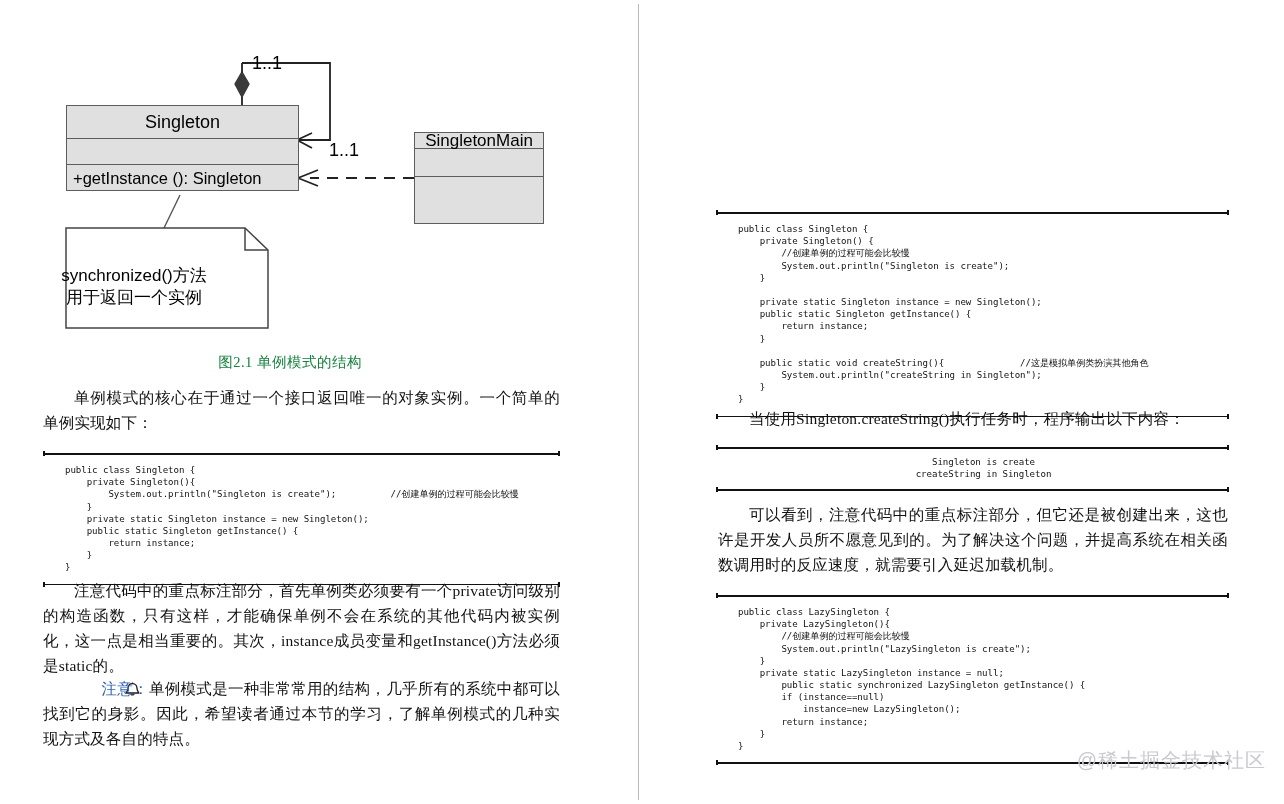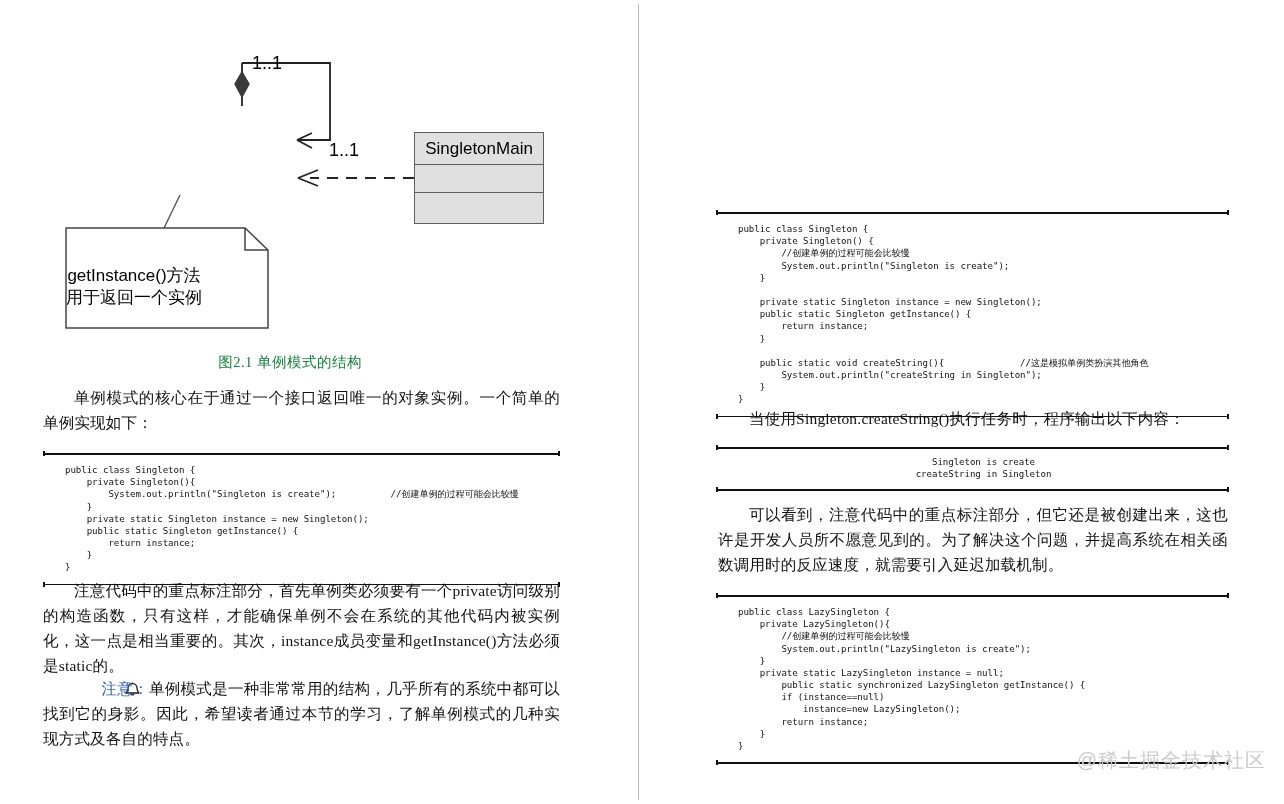--- a/index.html
+++ b/index.html
@@ -189,32 +189,37 @@
 
           <line x1="414" y1="178" x2="310" y2="178" stroke="#222" stroke-width="1.8" stroke-dasharray="11 8"></line>
           <path d="M 298 178 L 318 170 M 298 178 L 318 186" fill="none" stroke="#222" stroke-width="1.8"></path>
 
           <line x1="180" y1="195" x2="164" y2="228" stroke="#555" stroke-width="1.4"></line>
 
           <path d="M 66 228 L 245 228 L 268 250 L 268 328 L 66 328 Z" fill="#ffffff" stroke="#444" stroke-width="1.5"></path>
           <path d="M 245 228 L 245 250 L 268 250" fill="none" stroke="#444" stroke-width="1.5"></path>
         </svg>
 
+        <div class="uml-box" style="left:66px; top:105px; width:233px; height:86px;">
+          <div class="uml-row uml-title" style="height:33px;">Singleton</div>
+          <div class="uml-row" style="height:26px;"></div>
+          <div class="uml-row uml-op" style="height:27px;">+getInstance (): Singleton</div>
+        </div>
 
         <div class="uml-box" style="left:414px; top:132px; width:130px; height:92px;">
-          <div class="uml-row uml-title" style="height:32px; font-size:17px;">SingletonMain</div>
+          <div class="uml-row uml-title" style="height:16px; font-size:17px;">SingletonMain</div>
           <div class="uml-row" style="height:28px;"></div>
           <div class="uml-row" style="height:30px;"></div>
         </div>
 
         <div class="mult" style="left:252px; top:53px;">1..1</div>
         <div class="mult" style="left:329px; top:140px;">1..1</div>
 
         <div class="note-text" style="left:0; top:265px; width:268px;">
-          <div>getInstance()方法</div>
+          <div>synchronized()方法</div>
           <div>用于返回一个实例</div>
         </div>
       </div>
 
       <div class="fig-caption" style="position:absolute; left:0; top:353px; width:580px;">图2.1    单例模式的结构</div>
     </div>
 
     <div class="para indent" style="position:absolute; left:43px; top:385px; width:517px;">单例模式的核心在于通过一个接口返回唯一的对象实例。一个简单的单例实现如下：</div>
 
     <div class="listing" style="position:absolute; left:43px; top:441px; width:517px;">

